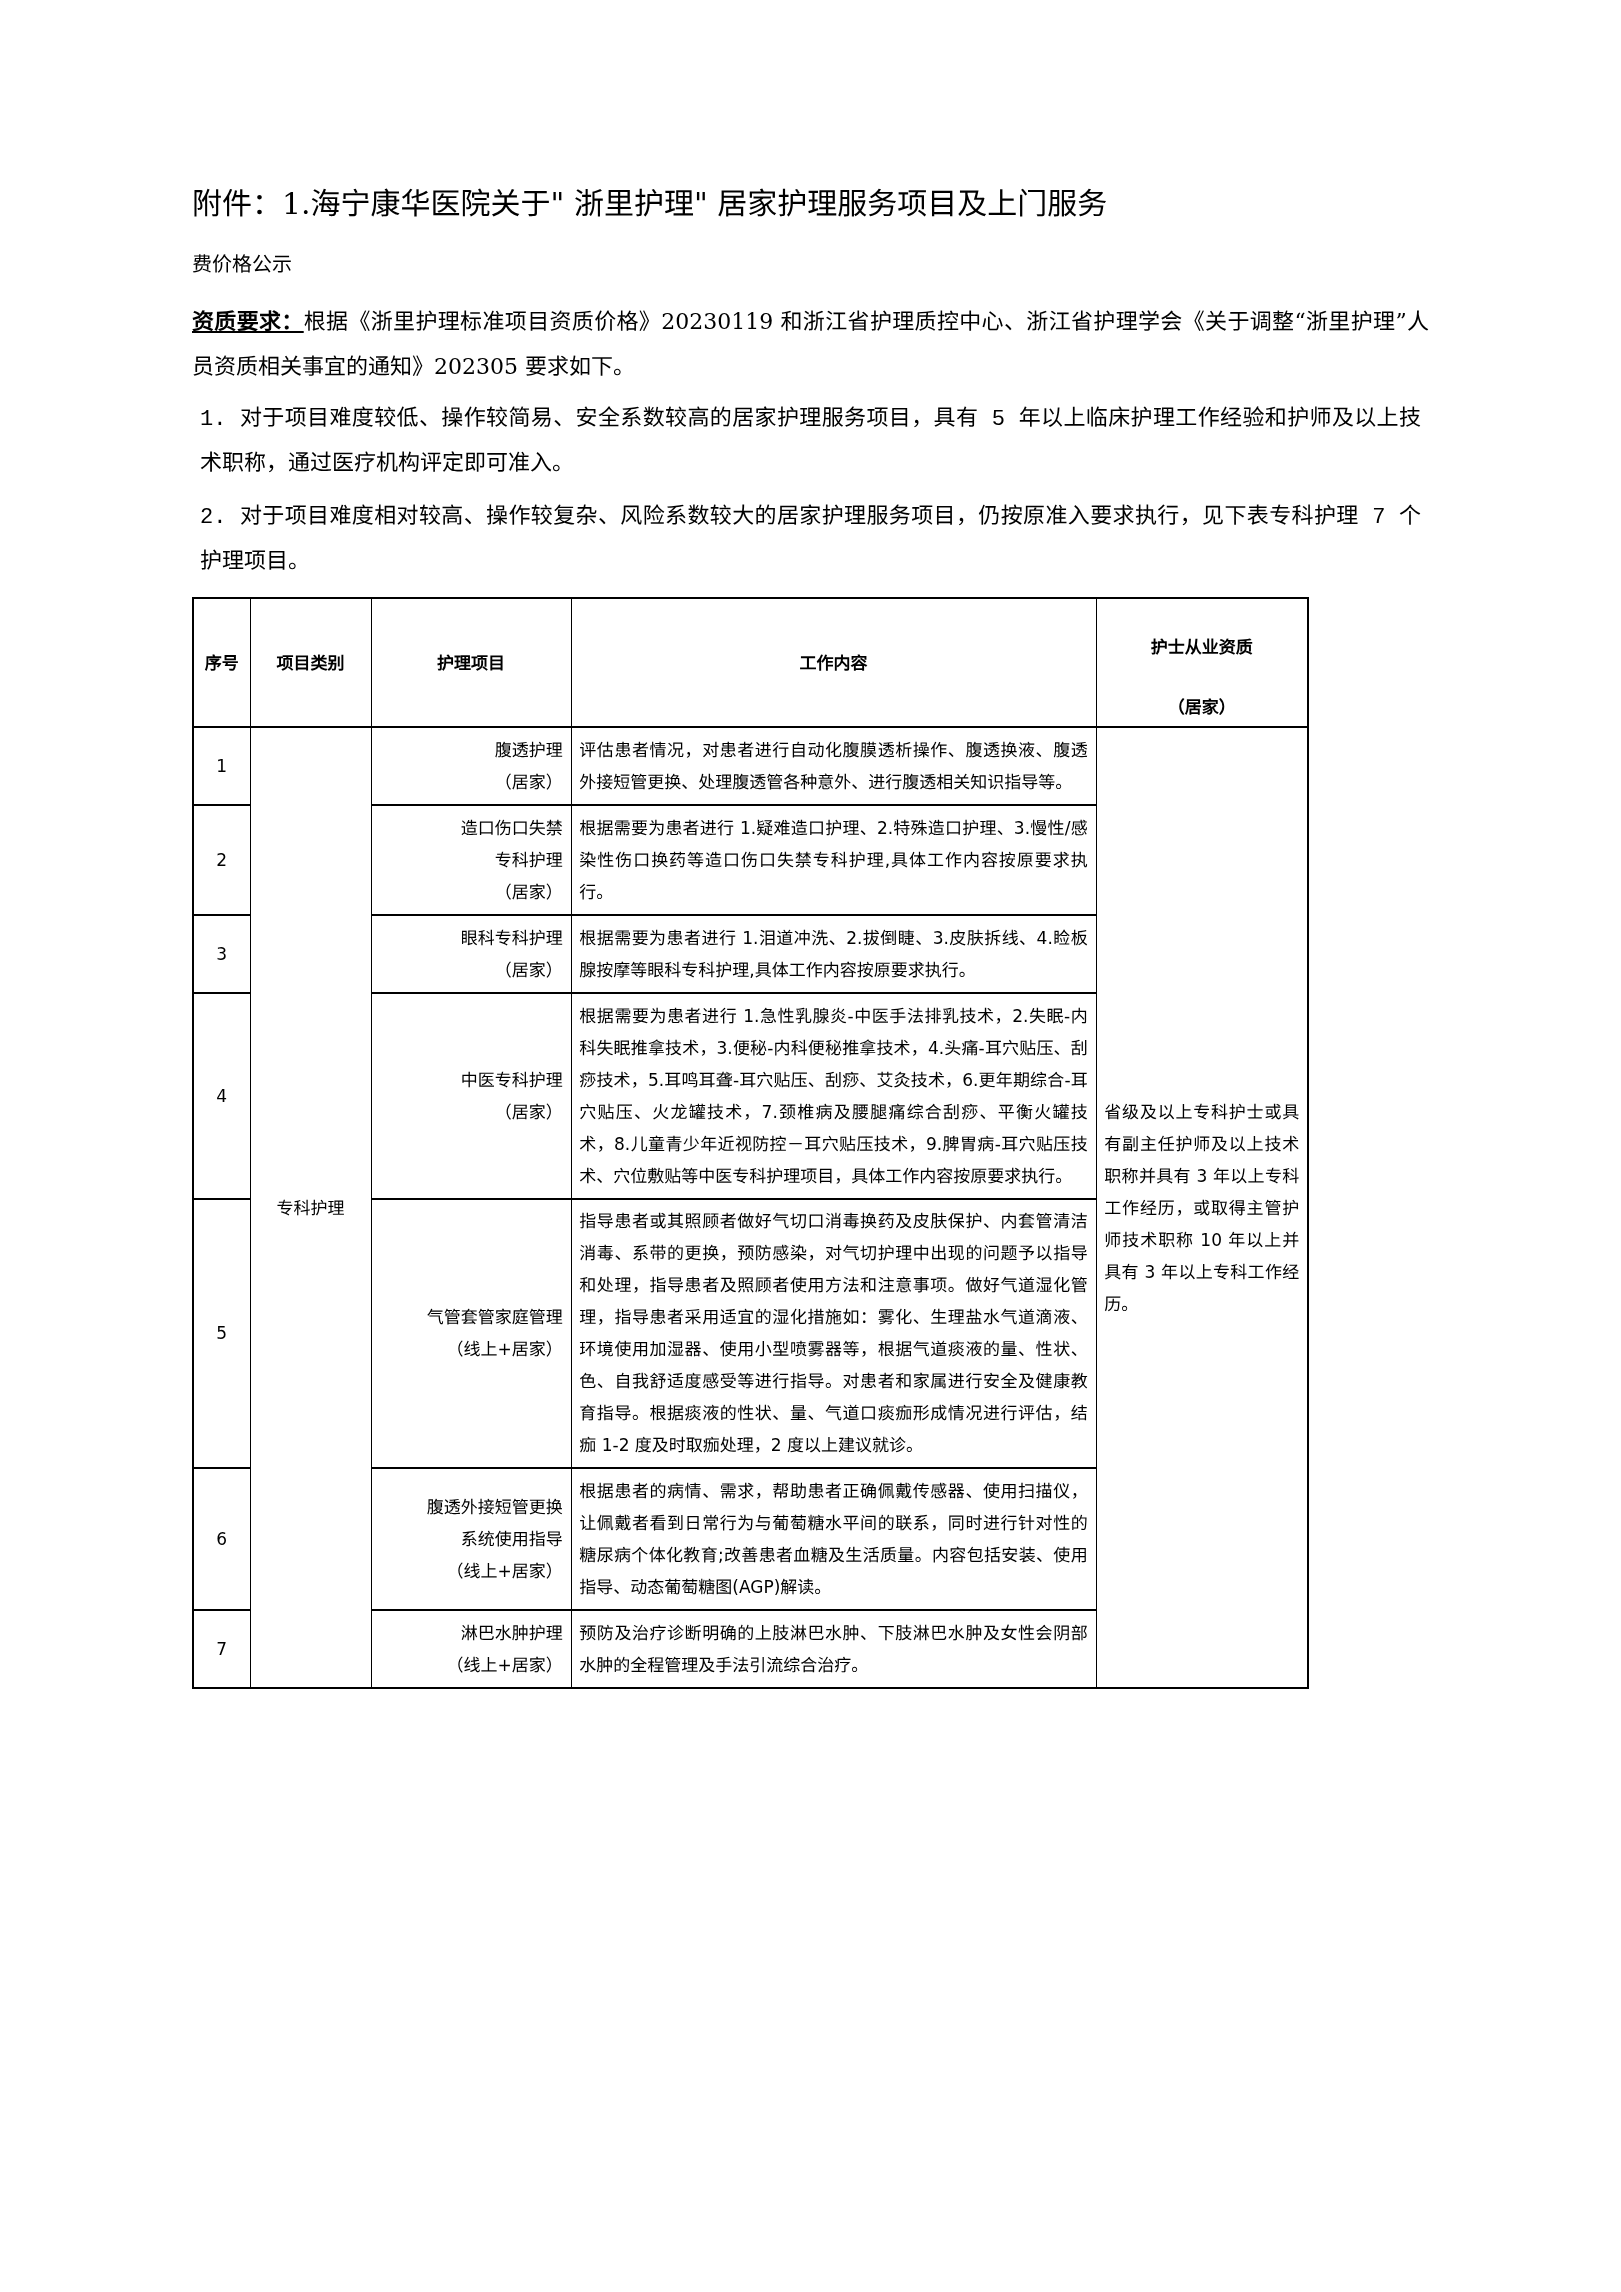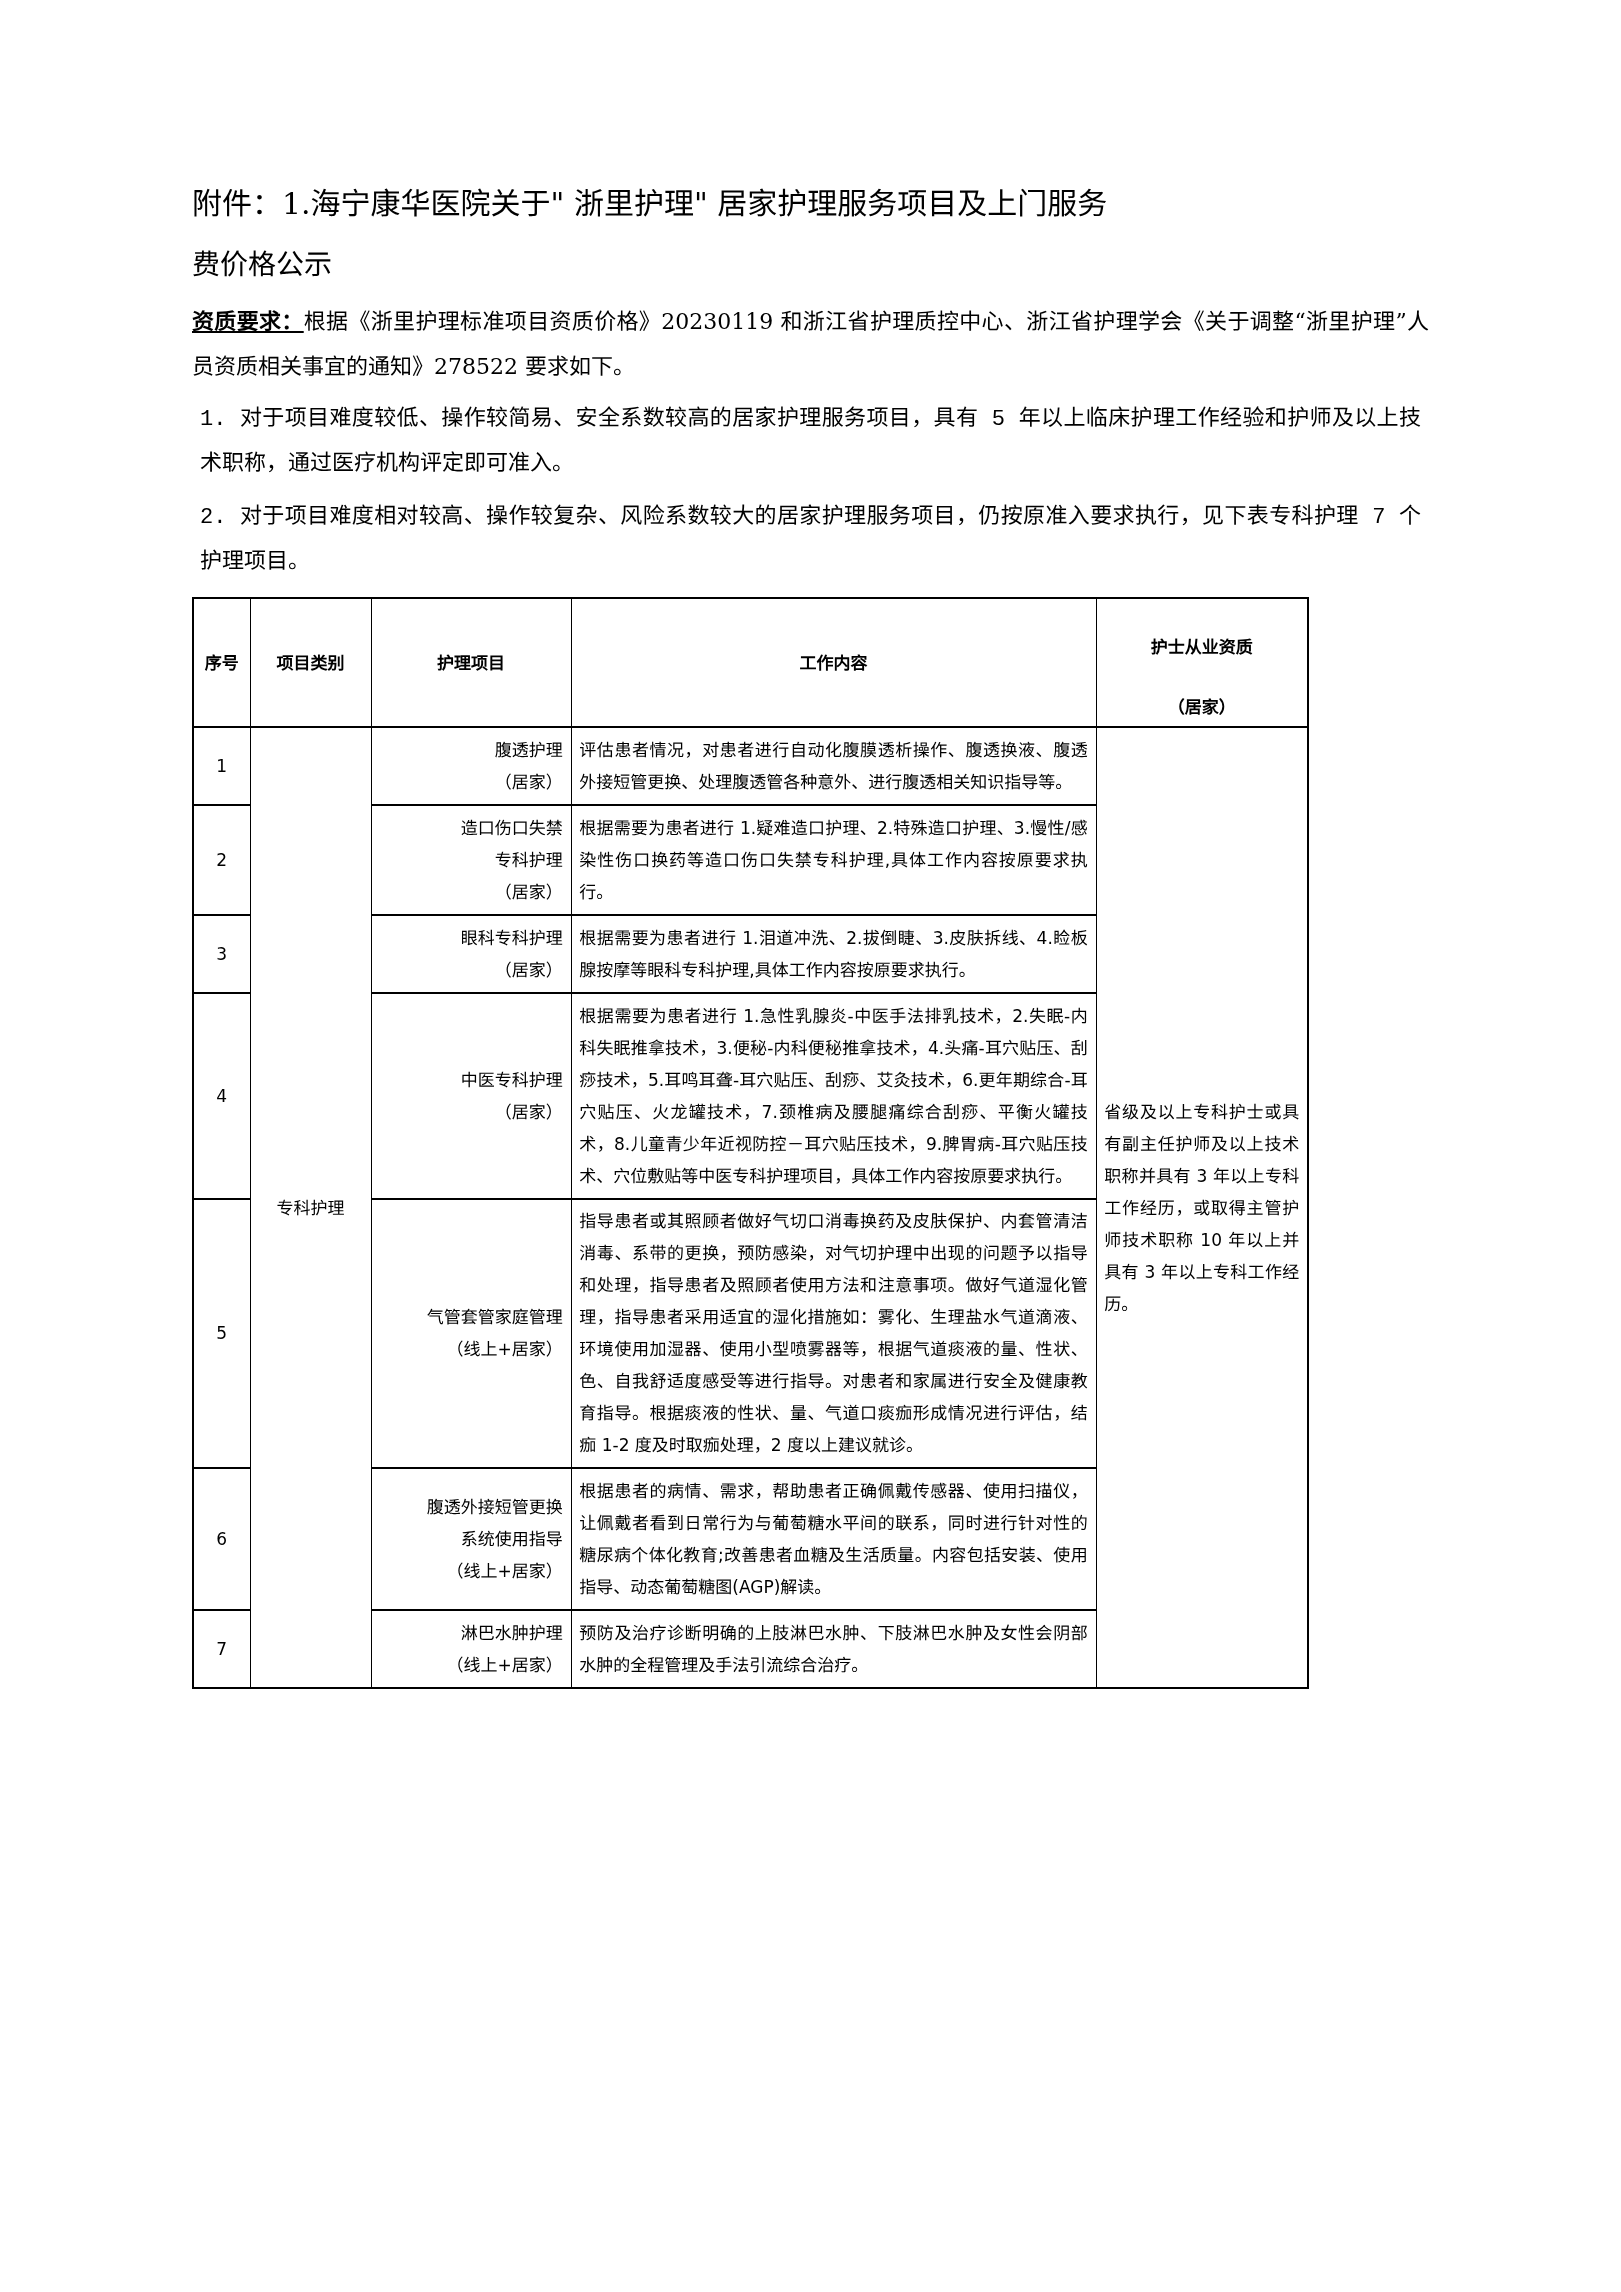--- a/index.html
+++ b/index.html
@@ -33,21 +33,21 @@
     font-size: 30px;
     line-height: 61px;
     letter-spacing: 0px;
     font-weight: 400;
     margin: 0;
     text-align: left;
     white-space: nowrap;
   }
   .doc-title-2 {
     font-family: "DejaVu Serif", "Liberation Serif", serif;
-    font-size: 28px;
+    font-size: 20px;
     line-height: 61px;
     font-weight: 400;
     margin: 0 0 3.9px 0;
   }
 
   
   .intro {
     font-family: "DejaVu Serif", "Liberation Serif", serif;
     font-size: 22px;
     line-height: 45px;
@@ -138,21 +138,21 @@
 </style>
 </head>
 <body>
 
 <div class="page">
   <div class="content">
 
     <h1 class="doc-title">附件：1.海宁康华医院关于" 浙里护理" 居家护理服务项目及上门服务</h1>
     <h1 class="doc-title-2">费价格公示</h1>
 
-    <p class="intro"><span class="lead">资质要求：</span><span>根据《浙里护理标准项目资质价格》20230119 和浙江省护理质控中心、浙江省护理学会《关于调整“浙里护理”人员资质相关事宜的通知》278522 要求如下。</span></p>
+    <p class="intro"><span class="lead">资质要求：</span><span>根据《浙里护理标准项目资质价格》20230119 和浙江省护理质控中心、浙江省护理学会《关于调整“浙里护理”人员资质相关事宜的通知》202305 要求如下。</span></p>
 
     <p class="intro-item">1. 对于项目难度较低、操作较简易、安全系数较高的居家护理服务项目，具有 5 年以上临床护理工作经验和护师及以上技术职称，通过医疗机构评定即可准入。</p>
     <p class="intro-item">2. 对于项目难度相对较高、操作较复杂、风险系数较大的居家护理服务项目，仍按原准入要求执行，见下表专科护理 7 个护理项目。</p>
 
     <div class="tbl-wrap">
       <table class="main">
         <colgroup>
           <col class="c1">
             <col class="c2">
             <col class="c3">

